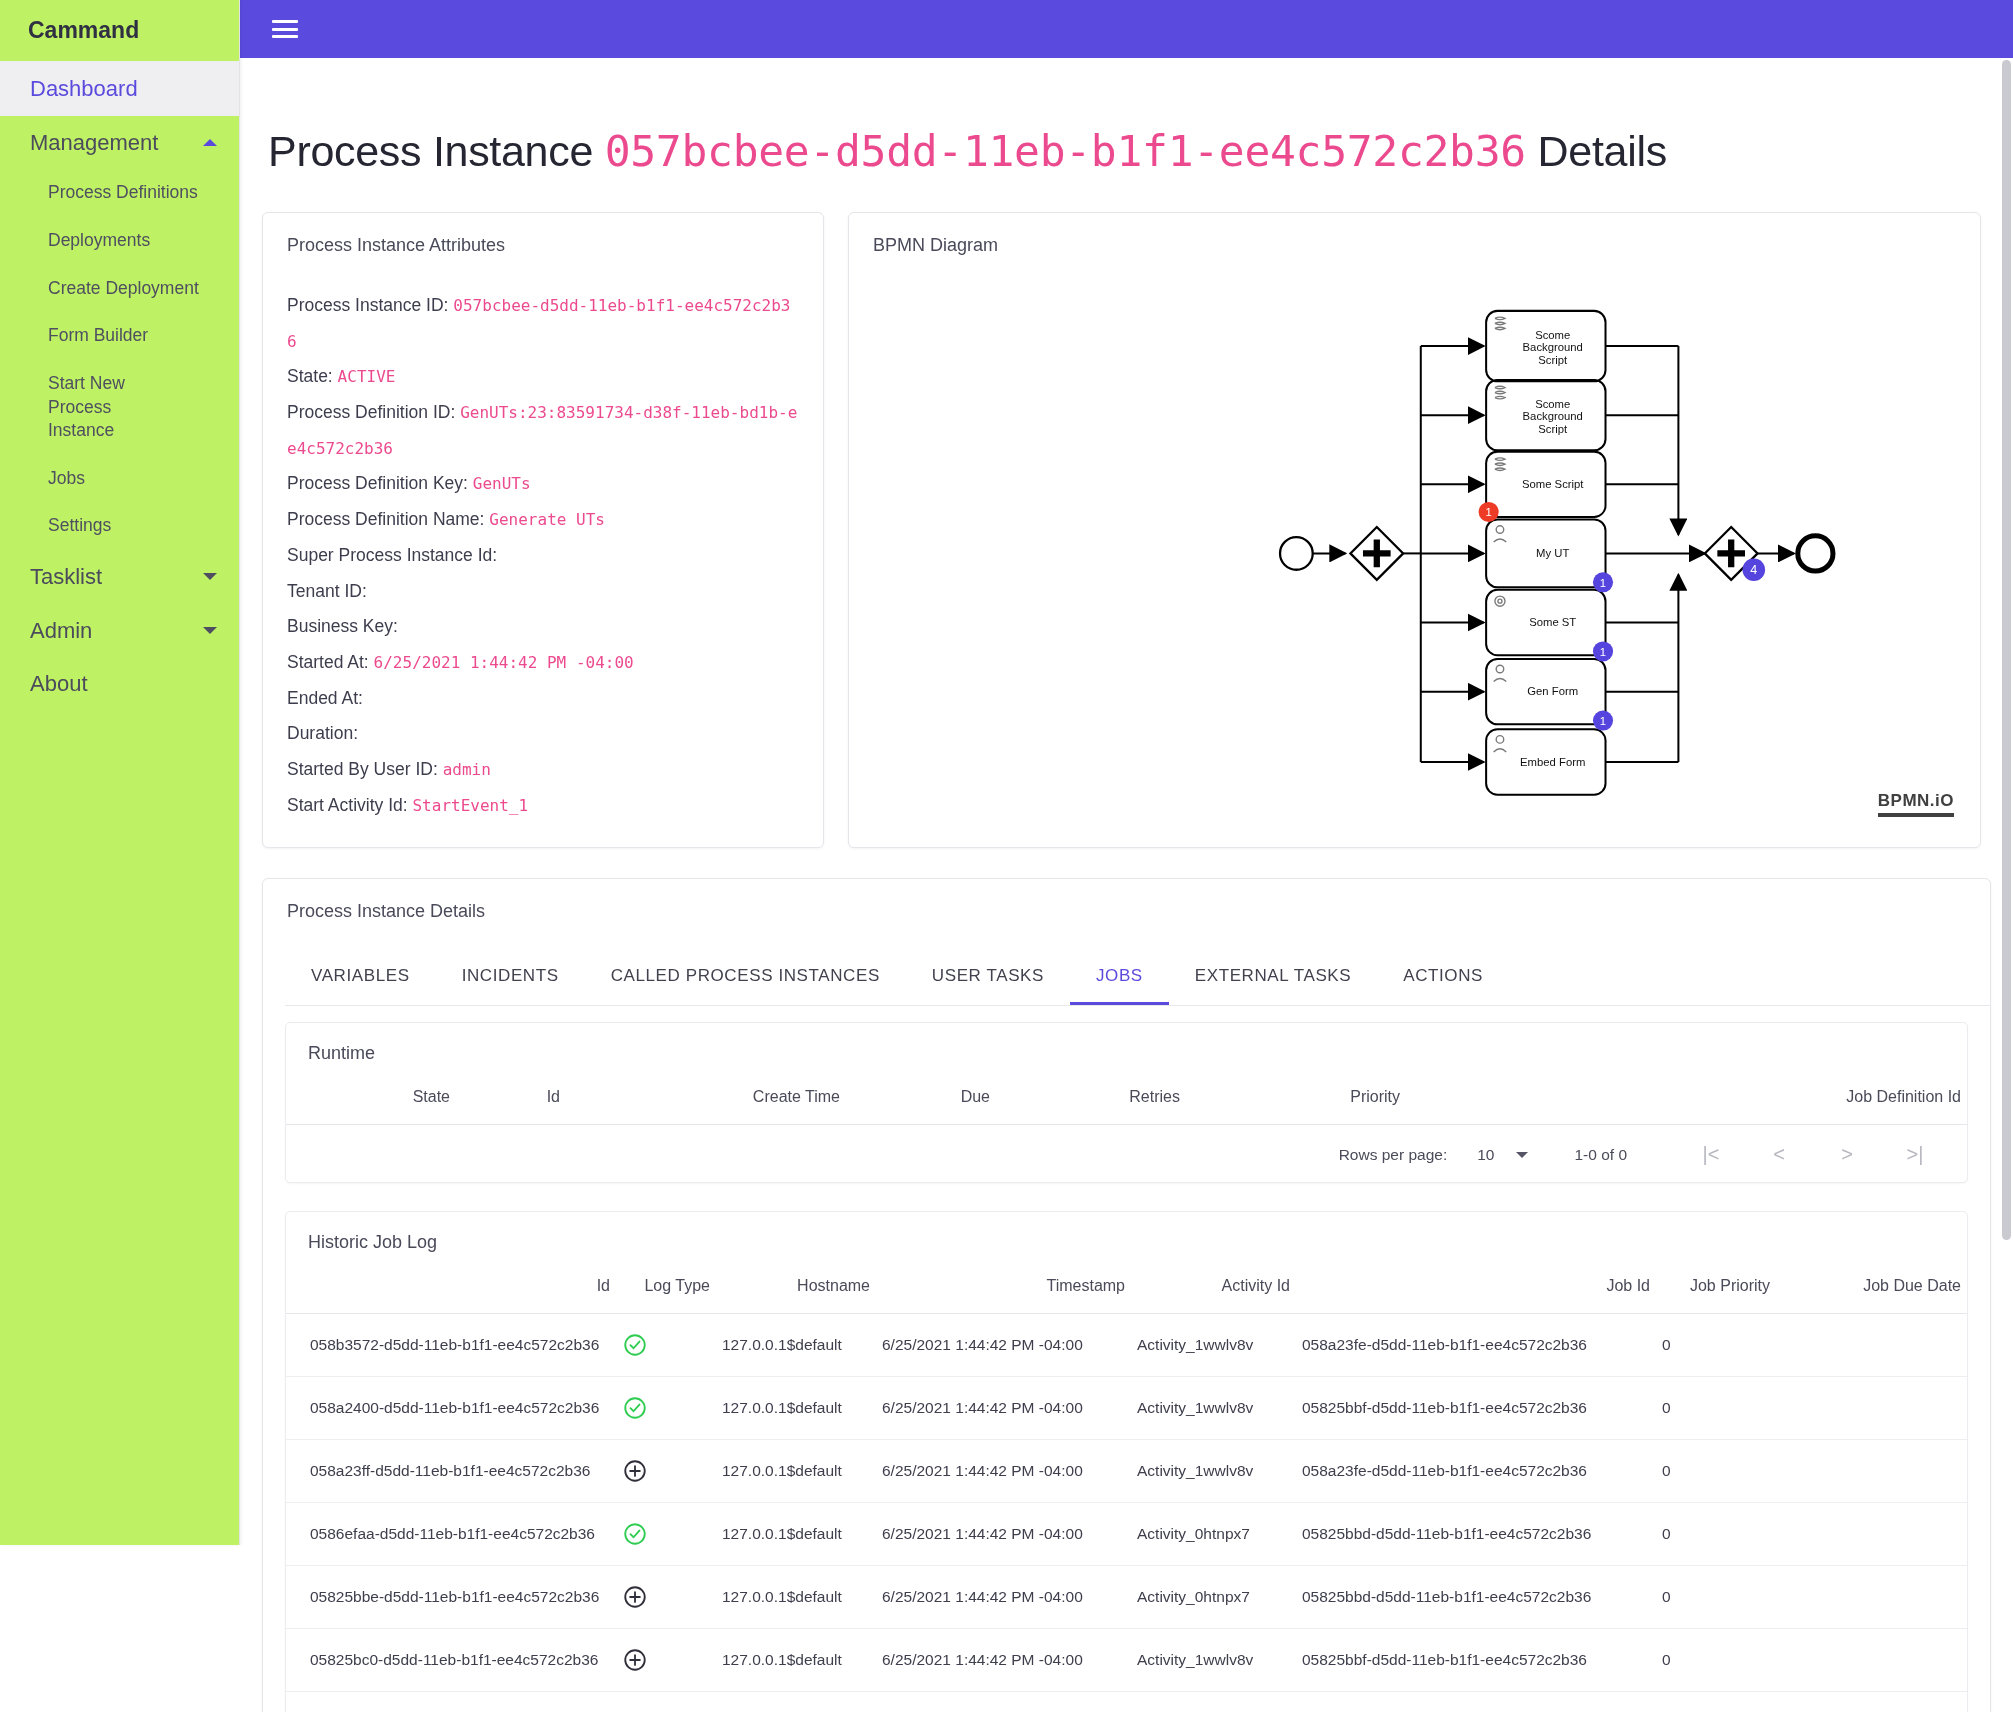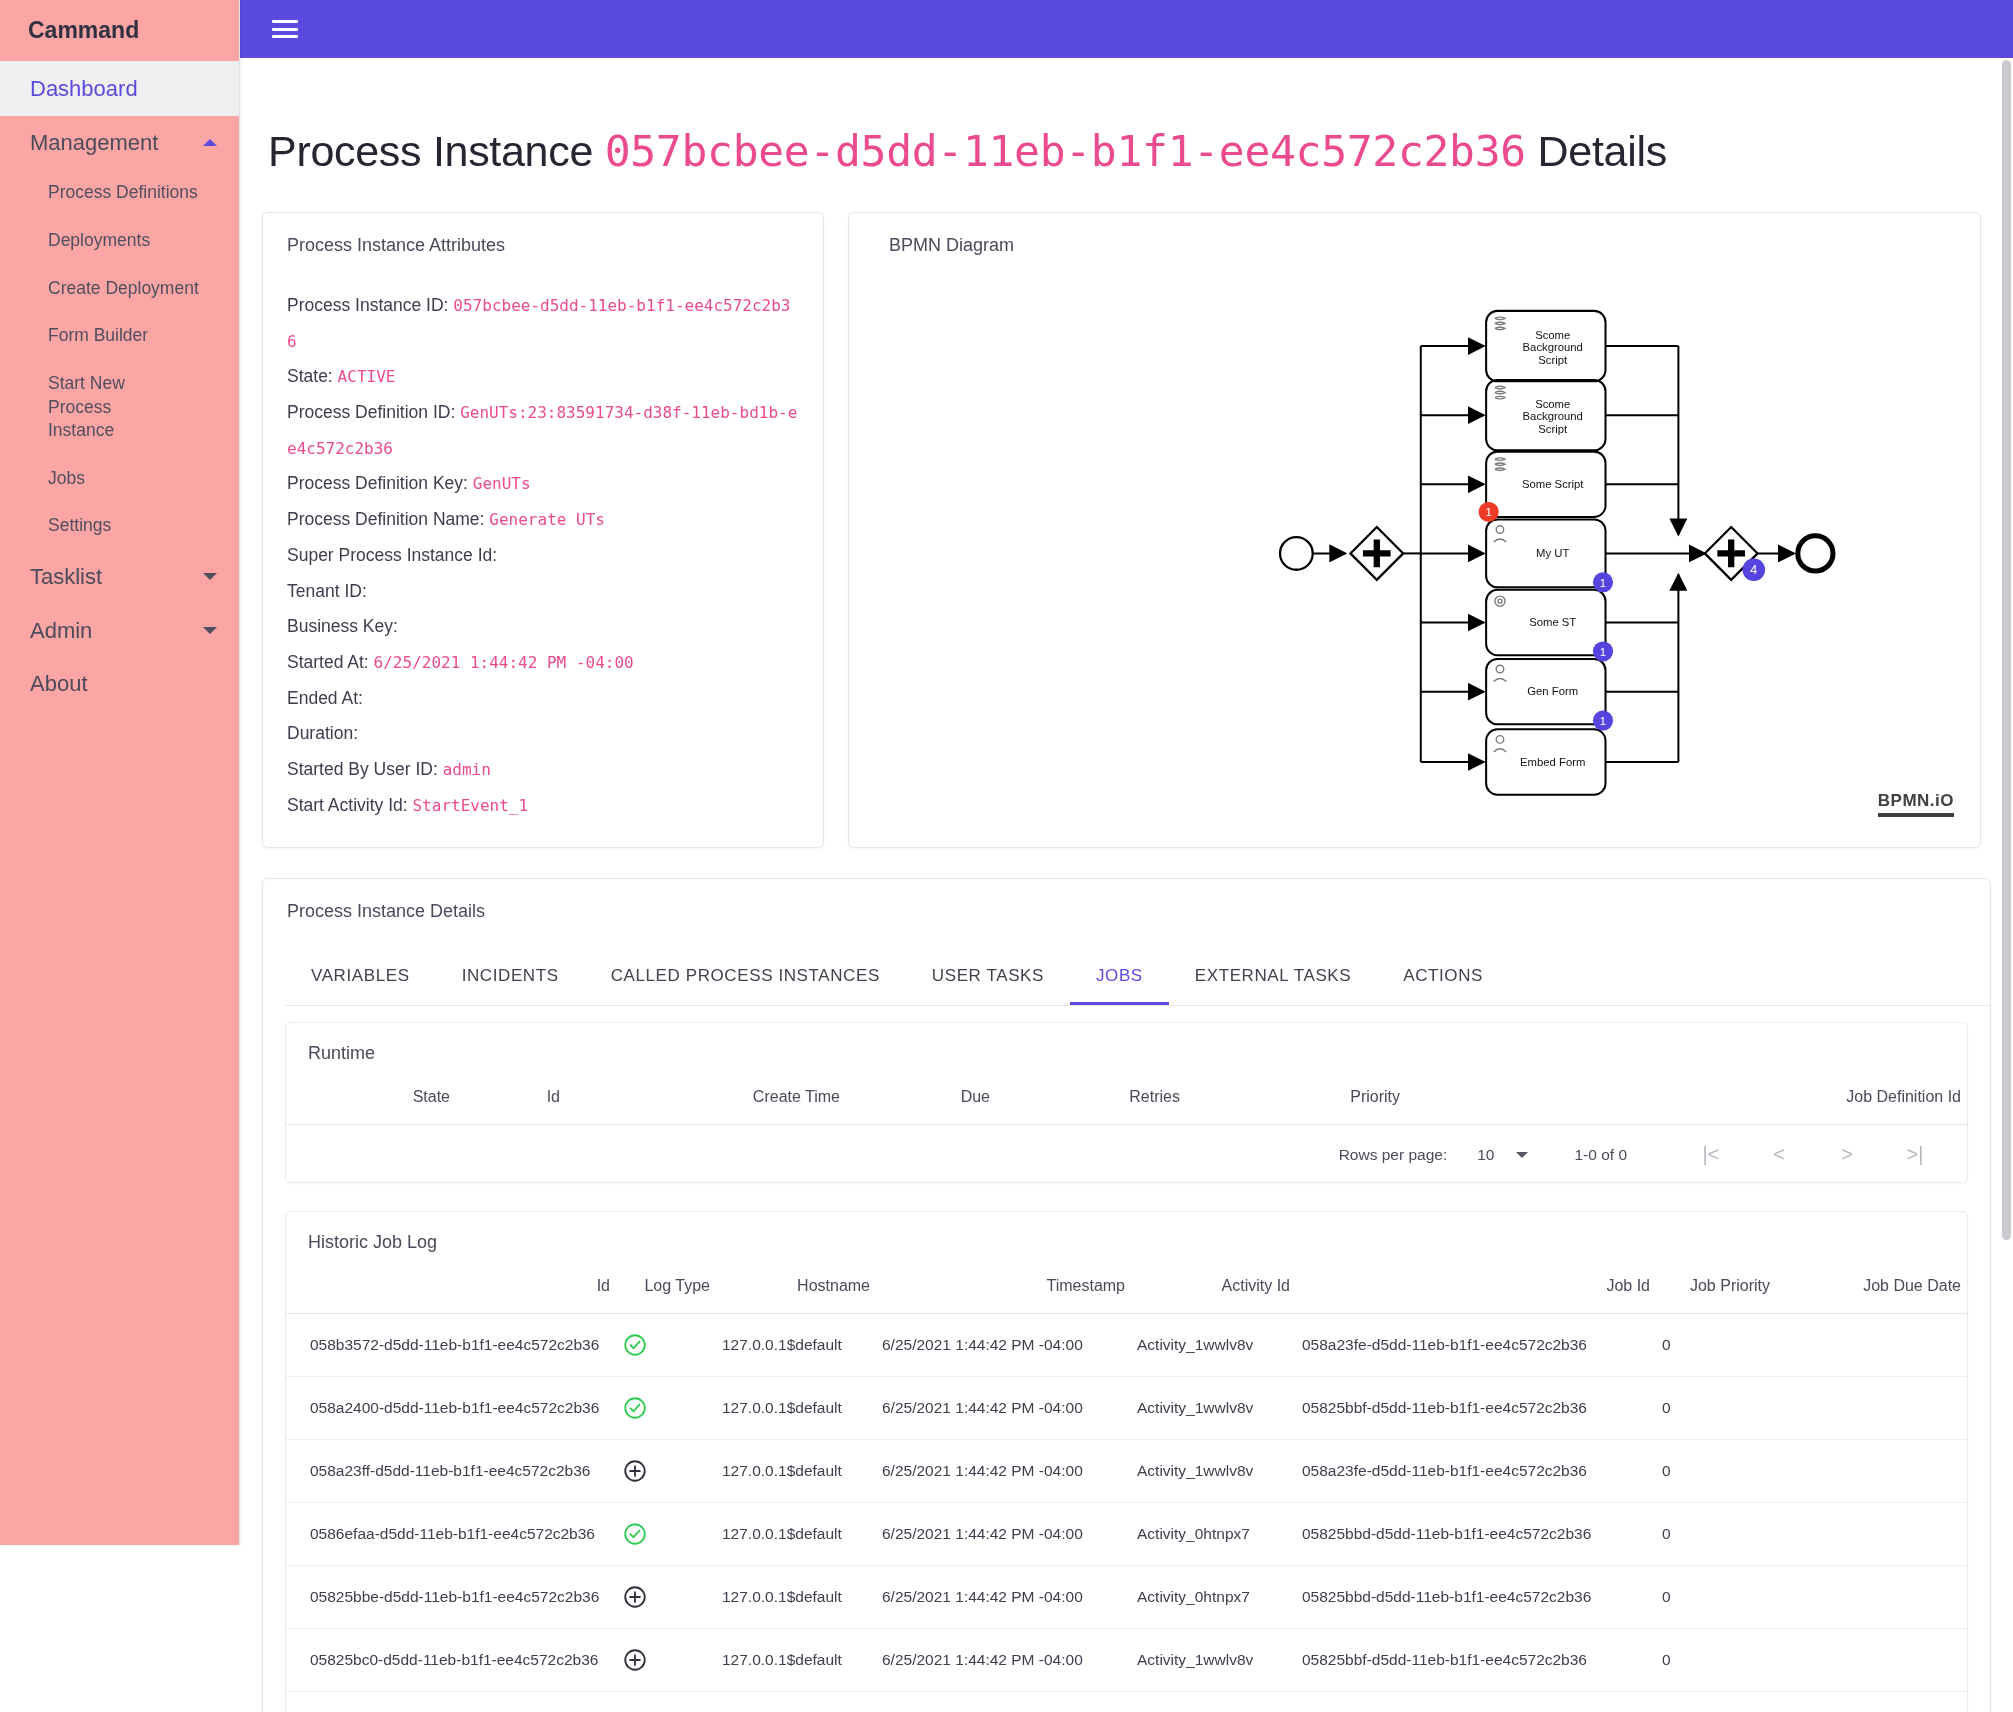--- a/index.html
+++ b/index.html
@@ -9,21 +9,21 @@
     font-family:"Liberation Sans", sans-serif;
     background:#ffffff;
     color:#37374a;
     overflow:hidden;
   }
   .app { position:relative; width:2013px; height:1712px; }
 
   
   .sidebar {
     position:absolute; left:0; top:0; width:240px; height:1545px;
-    background:#fca5a5; border-right:1px solid #e3e3e6;
+    background:#bef264; border-right:1px solid #e3e3e6;
     box-shadow:1px 0 3px rgba(0,0,0,.07);
     z-index:5;
   }
   .brand {
     height:62px; display:flex; align-items:center; padding-left:28px;
     font-size:23px; font-weight:bold; color:#2f3042;
     border-bottom:1px solid #eeeef1;
   }
   .nav { padding-top:0; }
   .nav-item {
@@ -65,21 +65,21 @@
     background:#fff; border:1px solid #e6e6ea; border-radius:6px;
     box-shadow:0 1px 3px rgba(0,0,0,.05);
   }
   .card-title { font-size:18px; color:#4a4a5a; padding:22px 24px 0 24px; }
 
   .attrs { width:562px; min-height:505px; }
   .attr-list { padding:32px 24px 24px 24px; font-size:17.5px; line-height:2.04; color:#3d3d4d; }
   .attr-list .k { color:#3d3d4d; }
   .attr-list .v { font-family:"DejaVu Sans Mono", monospace; color:#ec4a8e; font-size:16px; word-break:break-all; }
 
-  .bpmn { flex:1; min-height:560px; position:relative;padding-left:16px; }
+  .bpmn { flex:1; min-height:560px; position:relative; }
   .bpmn-canvas { position:absolute; left:0; right:0; top:44px; bottom:0; }
   .bpmn-logo {
     position:absolute; right:26px; bottom:30px;
     font-family:"Liberation Sans", sans-serif; font-weight:bold; font-size:17px;
     color:#404040; letter-spacing:.5px; border-bottom:4px solid #404040; padding-bottom:2px;
   }
 
   
   .details { margin:30px 22px 0 22px; min-height:880px; }
   .tabs { display:flex; align-items:flex-end; margin:30px 0 0 22px; border-bottom:1px solid #e8e8ec; }

